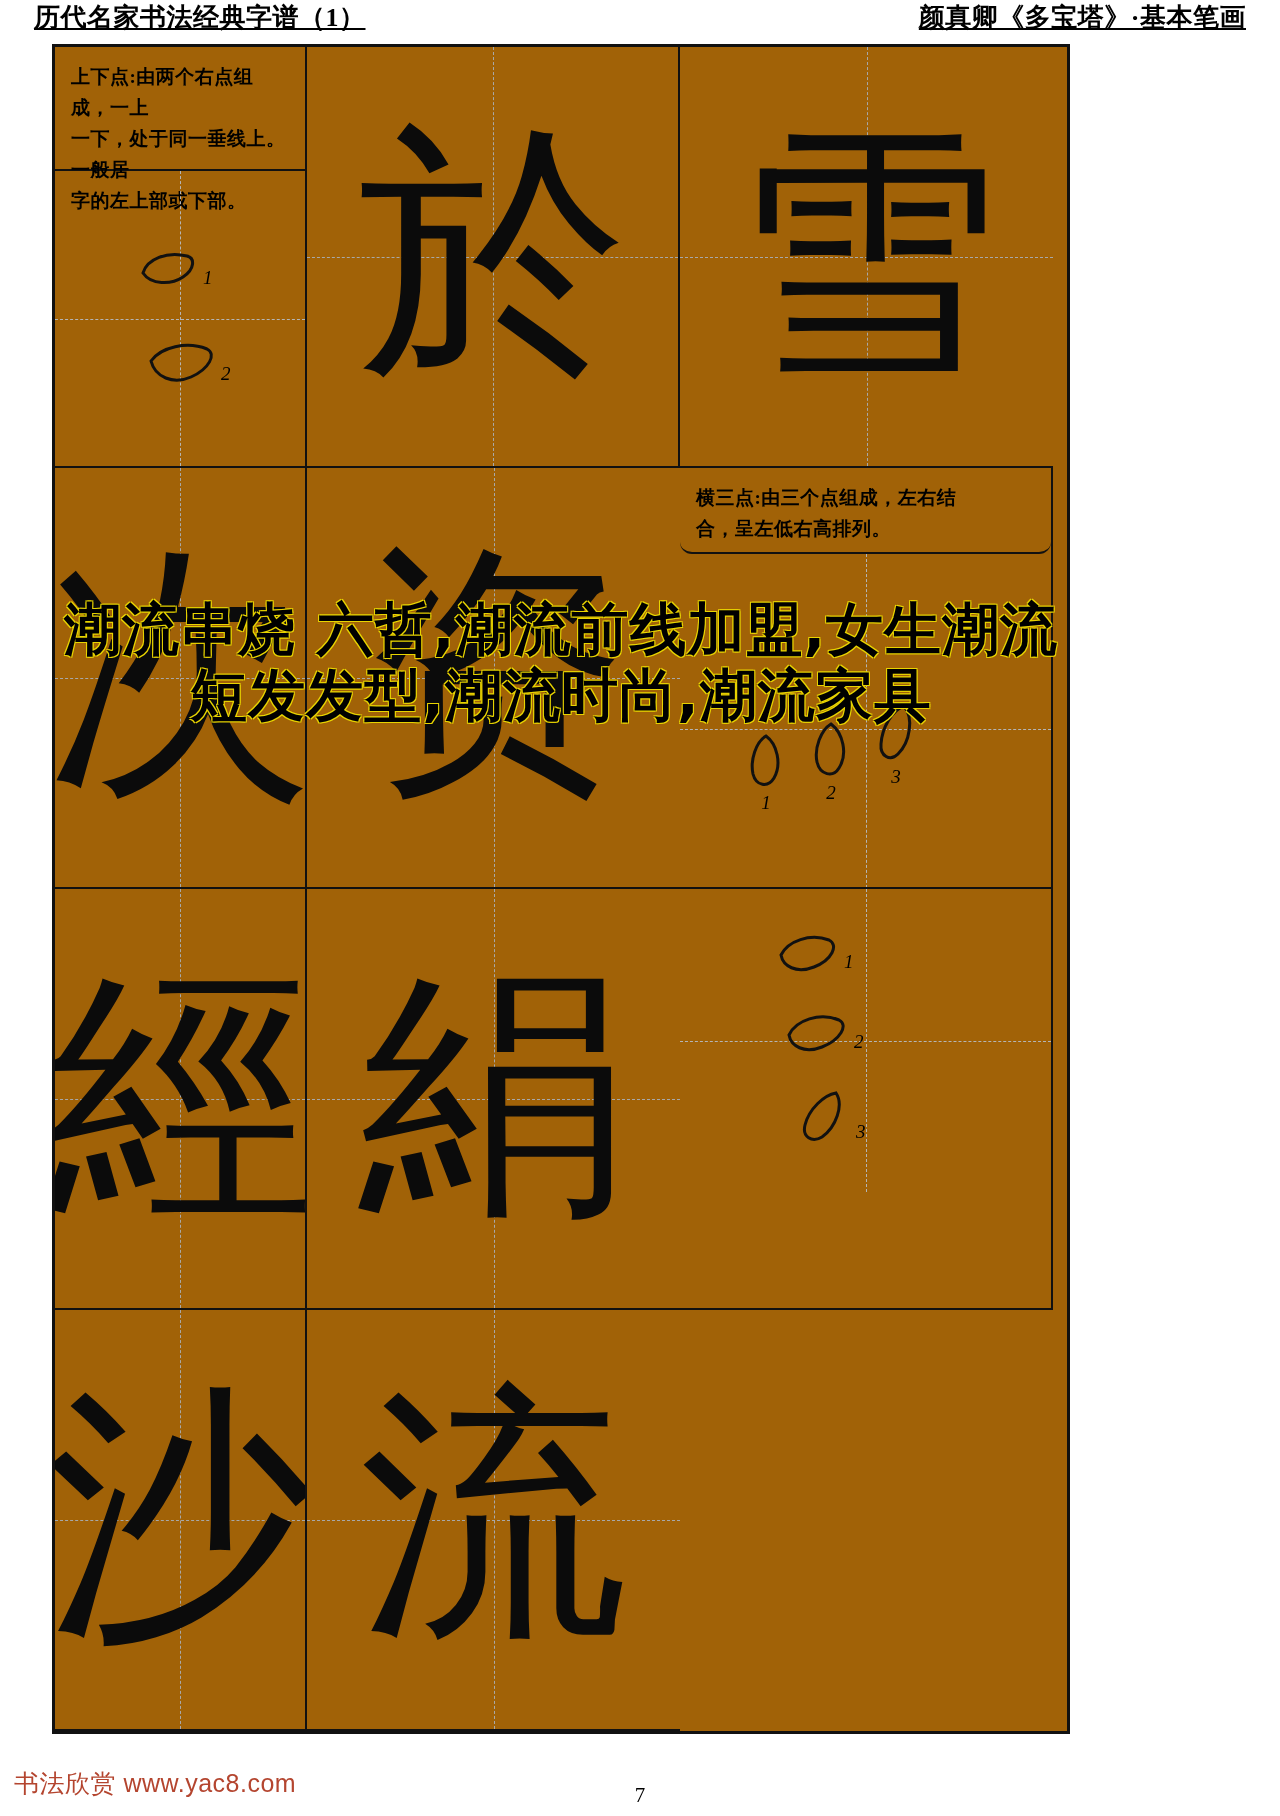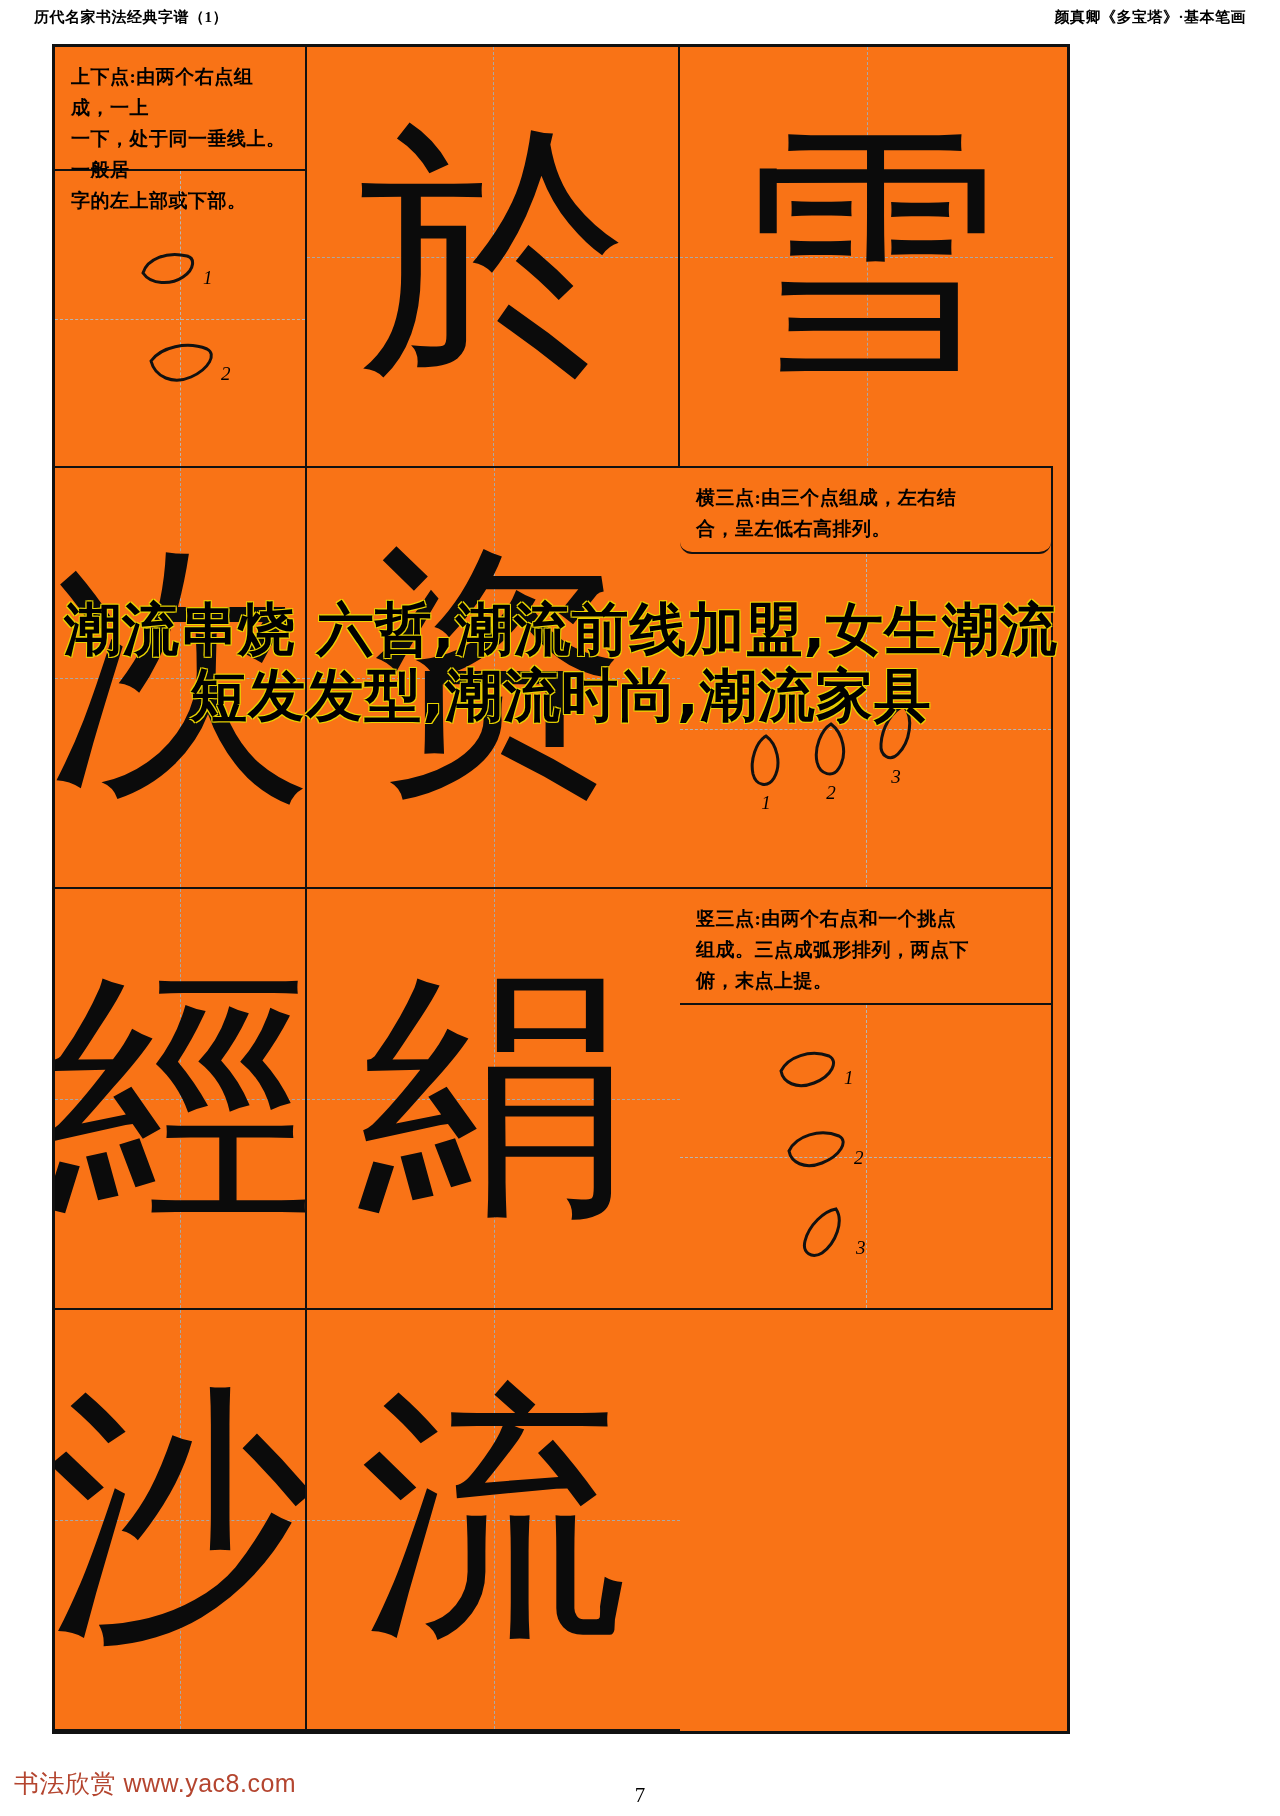--- a/index.html
+++ b/index.html
@@ -23,36 +23,37 @@
     left: 0;
     width: 1280px;
     height: 34px;
     display: flex;
     align-items: center;
     justify-content: space-between;
     padding: 0 34px;
     box-sizing: border-box;
   }
   .header-left, .header-right {
-    font-size: 15px;
+    font-size: 26px;
     font-weight: bold;
     letter-spacing: 0.5px;
     white-space: nowrap;
+    text-decoration: underline;
   }
 
   
   .sheet {
     position: absolute;
     top: 44px;
     left: 52px;
     width: 1018px;
     height: 1690px;
     border: 3px solid #111;
     box-sizing: border-box;
-    background: #f97316;
+    background: #a16207;
   }
   .grid {
     position: absolute;
     inset: 0;
     display: grid;
     grid-template-columns: 252px 373px 373px;
     grid-template-rows: repeat(4, 1fr);
   }
   .cell {
     position: relative;
@@ -282,25 +283,20 @@
     </div>
     <div class="cell lastcol">
       <div class="guides"></div>
       <div class="glyph">
           <span>絹</span>
         </div>
     </div>
 
     <div class="row-last cell">
       <div class="note-cell">
-        <div class="note-top" style="height:116px;">
-          <div class="note-title">竖三点:由两个右点和一个挑点
-组成。三点成弧形排列，两点下
-俯，末点上提。</div>
-        </div>
         <div class="note-body" style="height:calc(100% - 116px);">
           <div class="guides"></div>
           <div class="stroke-wrap">
             <div class="stroke-item" style="left:96px; top:44px;">
               <svg width="64" height="40" viewBox="0 0 64 40">
                 <path d="M5 22 C12 8, 34 0, 53 7 C63 12, 56 27, 38 34 C20 41, 7 33, 5 22 Z" fill="none" stroke="#111" stroke-width="3"></path>
               </svg>
               <span class="stroke-num">1</span>
             </div>
             <div class="stroke-item" style="left:104px; top:122px;">

